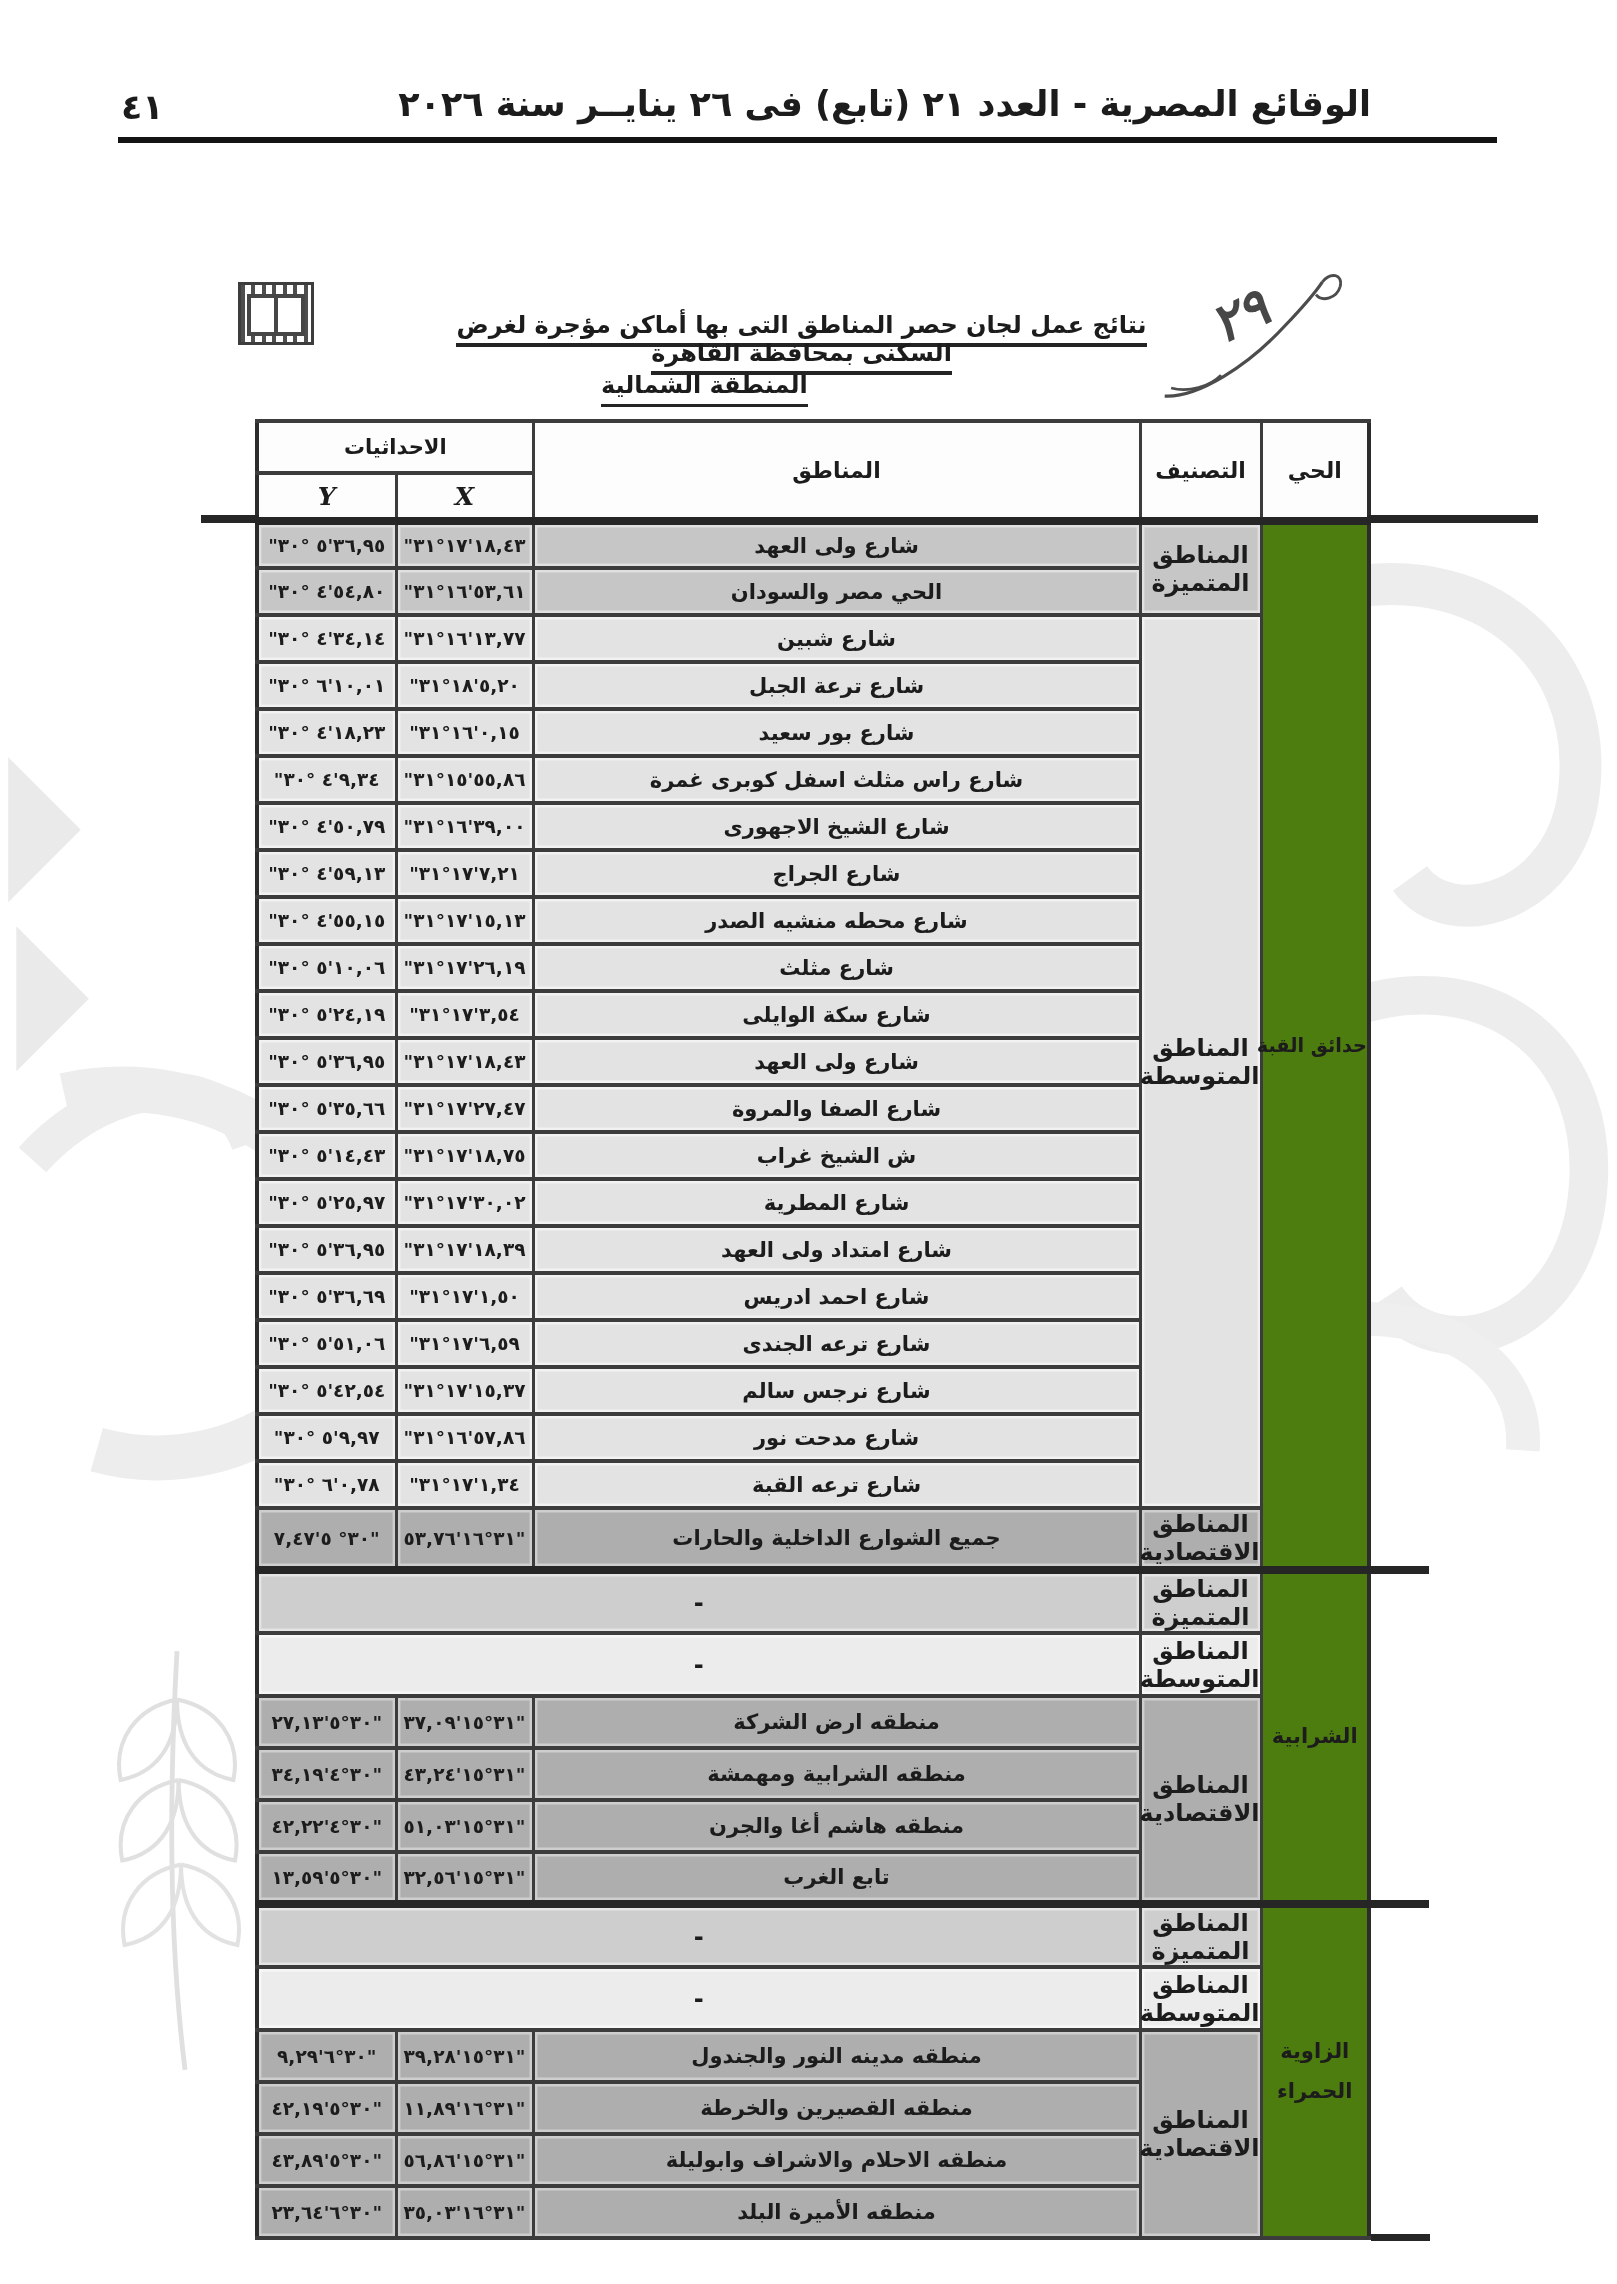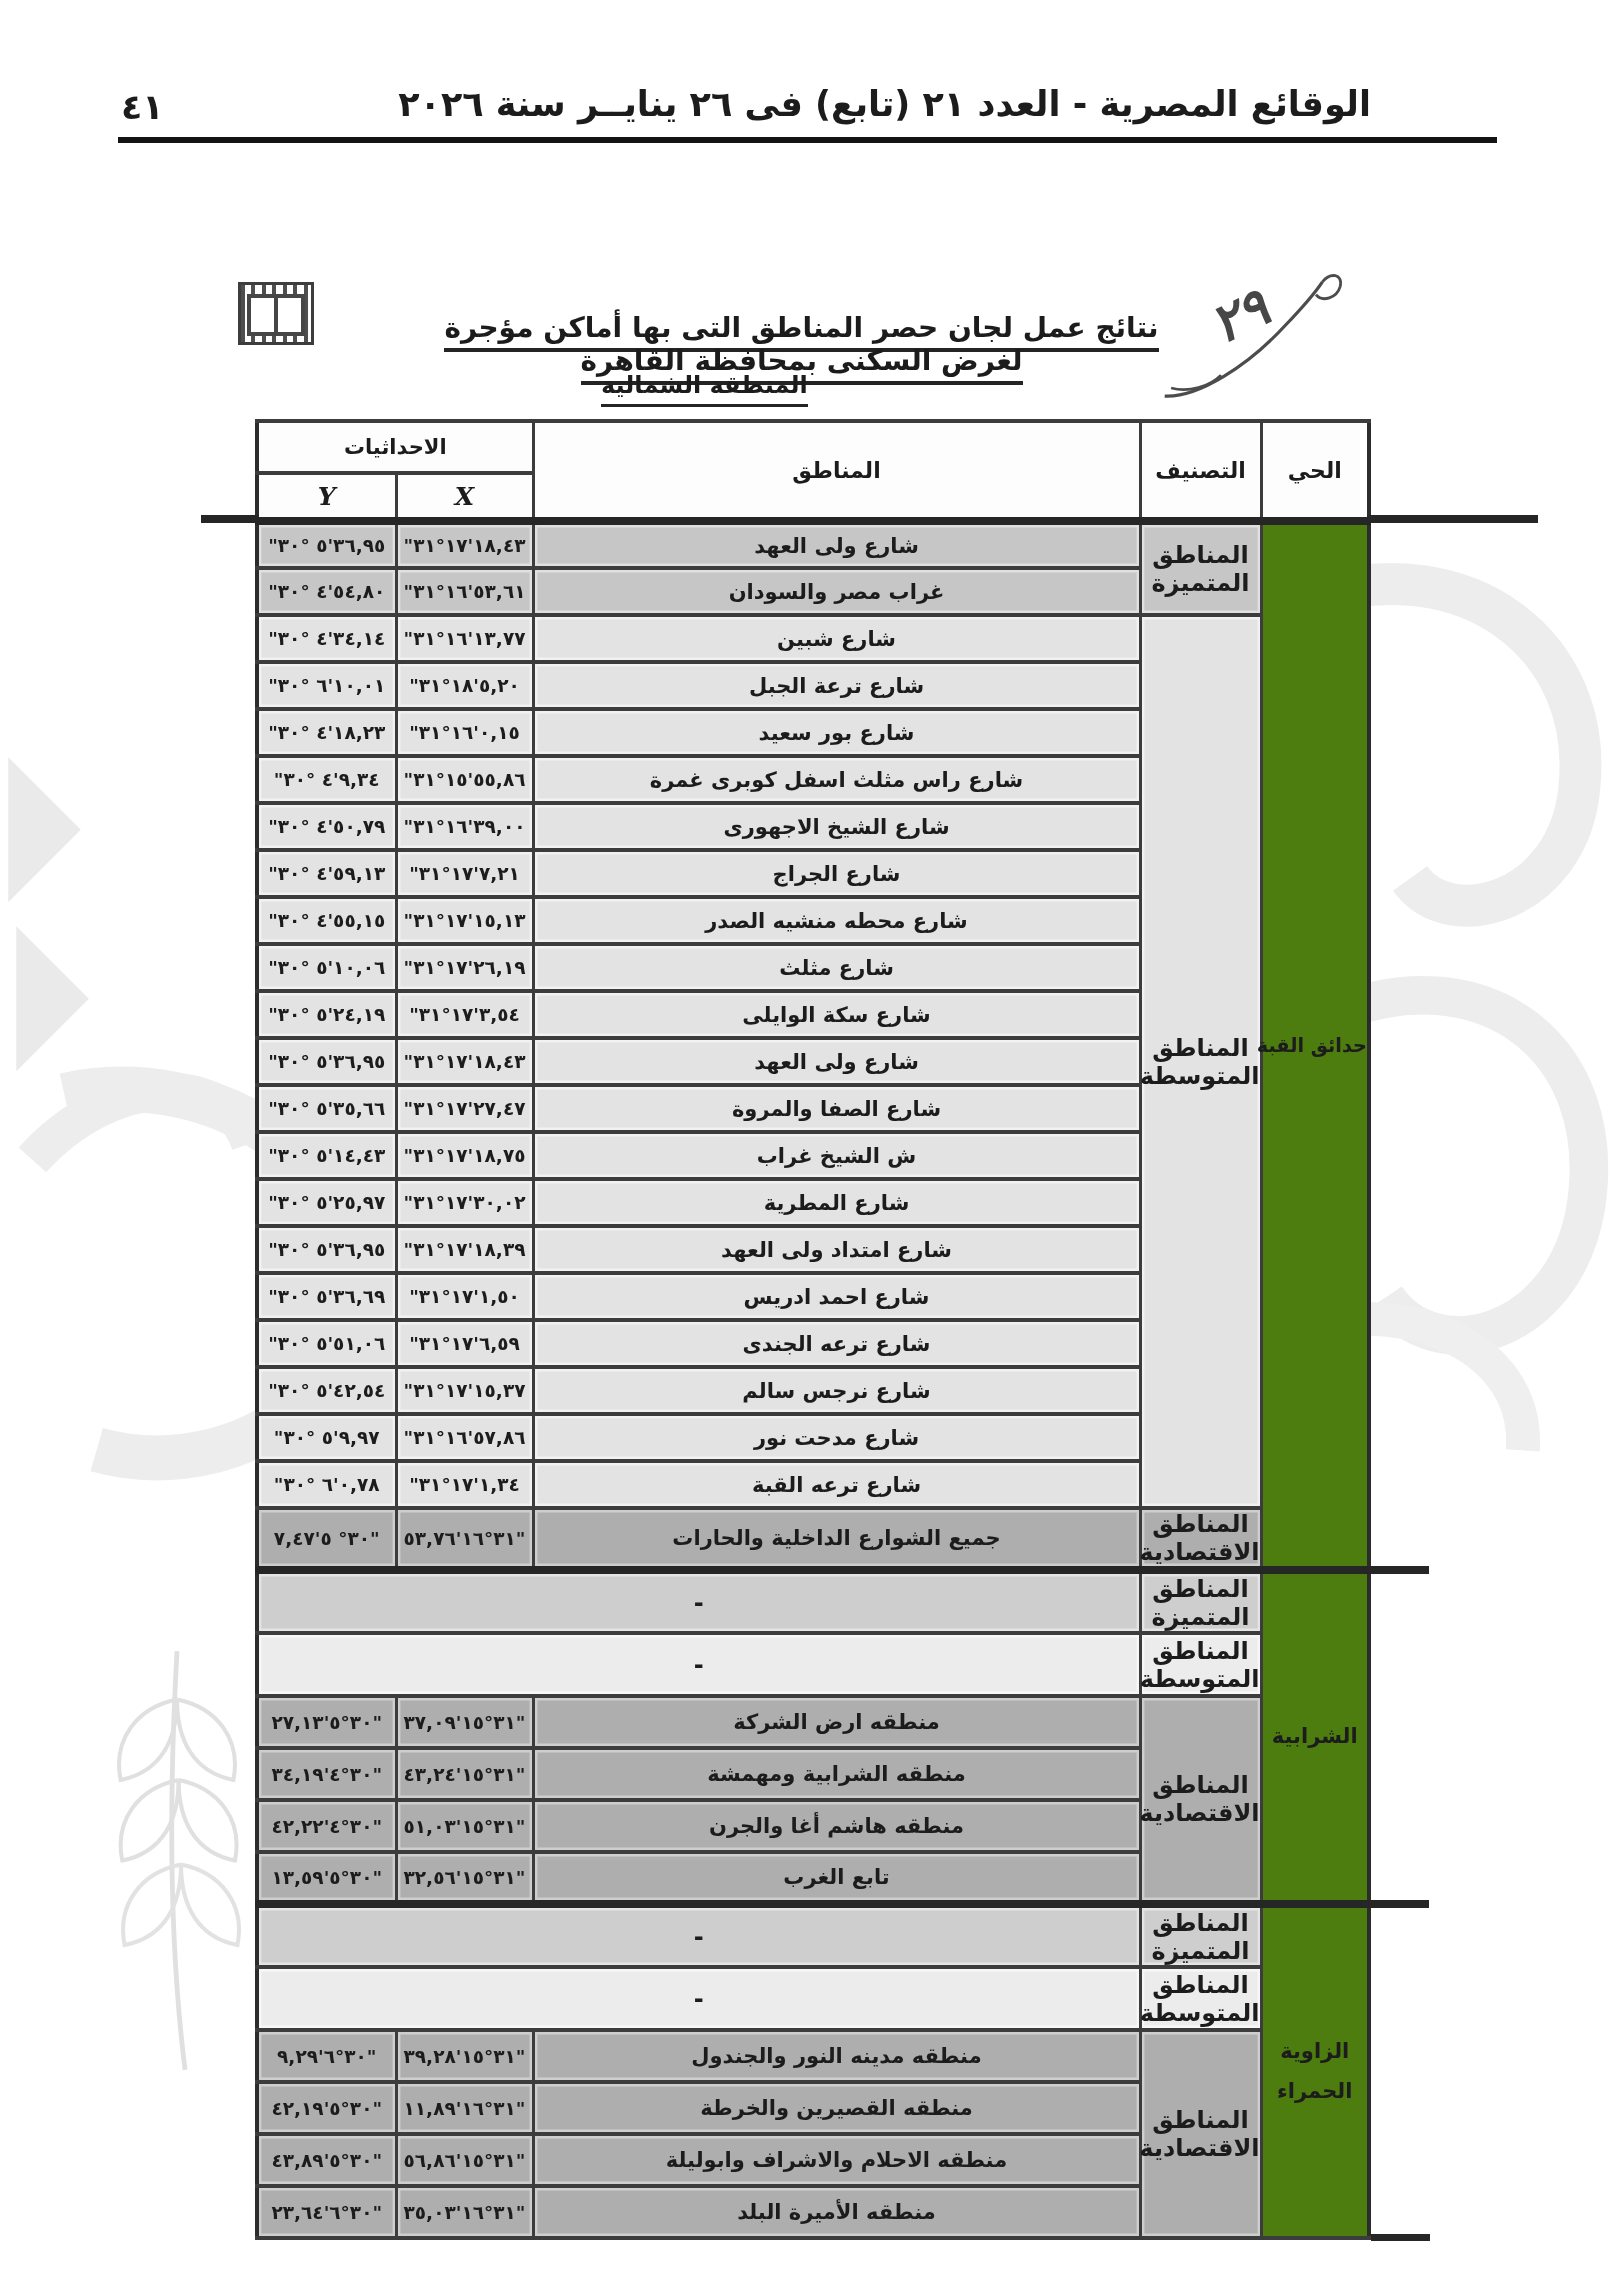--- a/index.html
+++ b/index.html
@@ -44,21 +44,21 @@
     position:absolute; left:64px; top:17.7px;
     font-size:53px; font-weight:bold; font-style:italic; color:#474747;
     transform:rotate(-26deg); display:inline-block;
   }
   
   .doc-title {
     position:absolute; top:311px; left:435px; width:733px;
     text-align:center; direction:rtl; z-index:2;
   }
   .doc-title span {
-    font-size:28px; font-weight:bold;
+    font-size:24px; font-weight:bold;
     border-bottom:4px solid #242424; padding-bottom:4px;
   }
   .doc-subtitle {
     position:absolute; top:371px; left:601px; width:234px;
     text-align:left; direction:rtl; z-index:2;
   }
   .doc-subtitle span {
     font-size:24px; font-weight:bold;
     border-bottom:3.2px solid #242424; padding-bottom:4.8px;
   }
@@ -187,21 +187,21 @@
   <tbody>
 
     <tr>
       <td class="district d-qobba" rowspan="22">حدائق القبة</td>
       <td class="cls shade-prem" rowspan="2">المناطق المتميزة</td>
       <td class="area shade-prem">شارع ولى العهد</td>
       <td class="coord shade-prem">"١٨,٤٣'١٧°٣١</td>
       <td class="coord shade-prem">"٣٦,٩٥'٥ °٣٠</td>
     </tr>
     <tr>
-      <td class="area shade-prem">غراب مصر والسودان</td>
+      <td class="area shade-prem">الحي مصر والسودان</td>
       <td class="coord shade-prem">"٥٣,٦١'١٦°٣١</td>
       <td class="coord shade-prem">"٥٤,٨٠'٤ °٣٠</td>
     </tr>
     <tr>
       <td class="cls shade-mid" rowspan="19">المناطق المتوسطة</td>
       <td class="area shade-mid">شارع شبين</td>
       <td class="coord shade-mid">"١٣,٧٧'١٦°٣١</td>
       <td class="coord shade-mid">"٣٤,١٤'٤ °٣٠</td>
     </tr>
     <tr>

